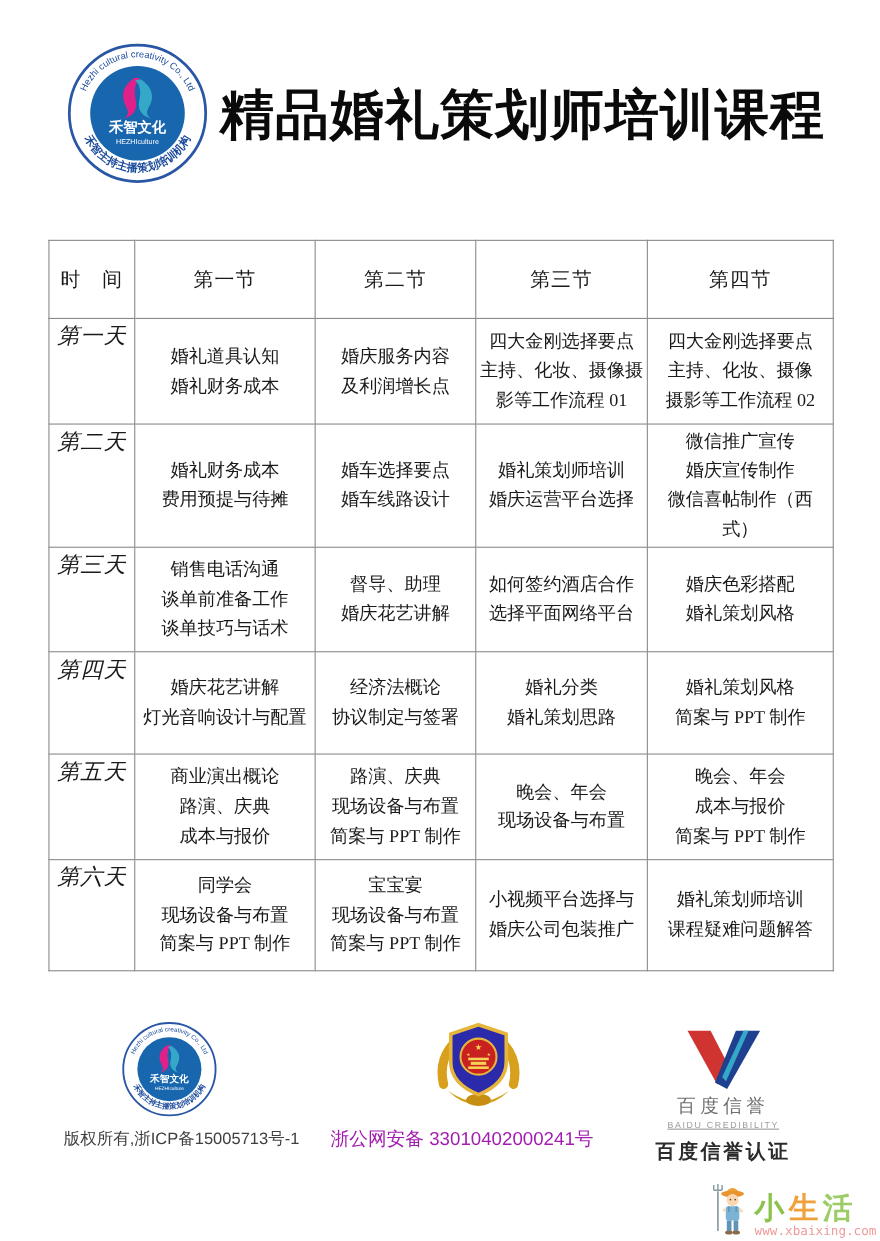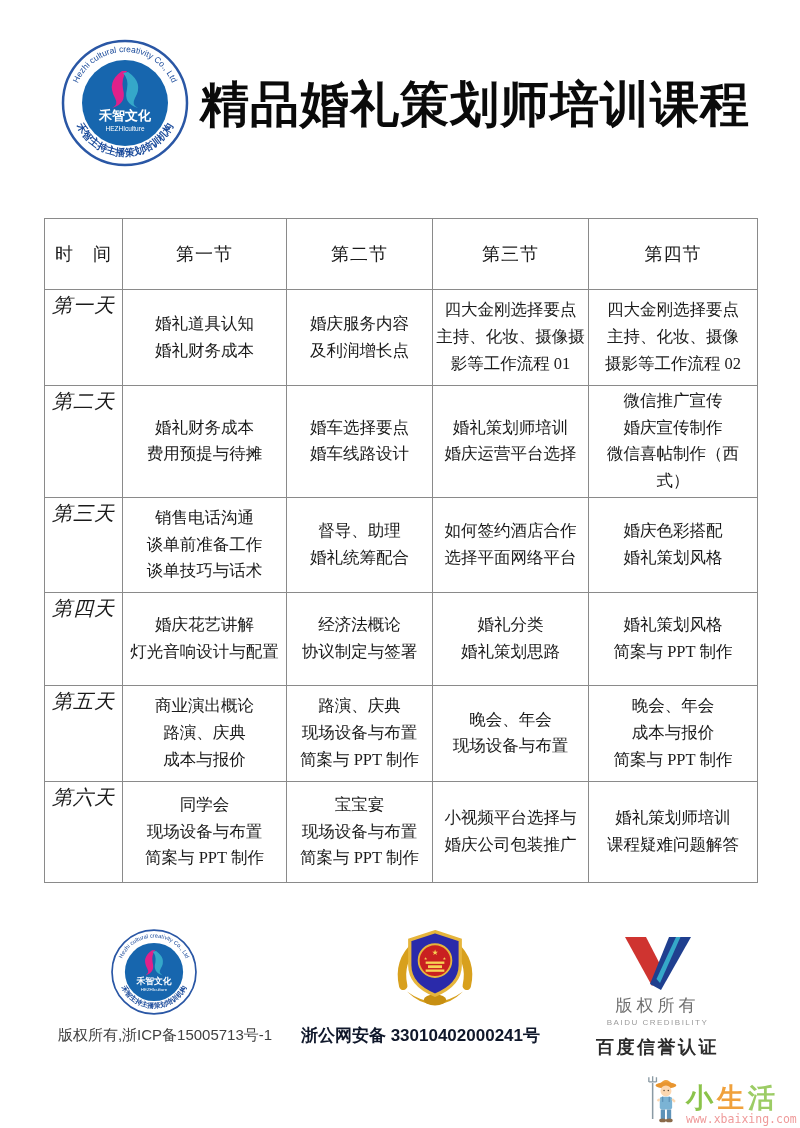--- a/index.html
+++ b/index.html
@@ -95,37 +95,37 @@
   }
   .footer-badge {
     position: absolute;
     left: 388px; top: 926px;
     width: 94px; height: 86px;
   }
   .footer-police {
     position: absolute;
     left: 300px; top: 1024px;
     width: 240px;
-    text-align: right;
+    text-align: center;
     font-size: 17px;
-    font-weight: 700;
-    color: #0f172a;
+    font-weight: 400;
+    color: #a21caf;
   }
   .footer-baidu {
     position: absolute;
     left: 585px; top: 934px;
     width: 145px;
     text-align: center;
   }
   .baidu-v { width: 92px; height: 58px; display: block; margin: 0 auto; }
   .baidu-cn {
     font-size: 17px; color: #6f6f6f; letter-spacing: 4px; margin-top: 2px;
   }
   .baidu-en {
-    font-size: 8px; color: #9b9b9b; letter-spacing: 1.5px; margin-top: 1px;
+    font-size: 8px; color: #9b9b9b; letter-spacing: 1.5px; margin-top: 1px; text-decoration: underline;
   }
   .baidu-cert {
     font-size: 18px; color: #2b2b2b; font-weight: 600;
     letter-spacing: 2.5px; margin-top: 8px;
   }
 
   
   .watermark {
     position: absolute;
     right: 2px; bottom: 2px;
@@ -231,21 +231,21 @@
       </tr>
       <tr class="day-row-3">
         <td class="day-cell">第三天</td>
         <td class="session-cell">
               <div class="cell-text">销售电话沟通
 谈单前准备工作
 谈单技巧与话术</div>
             </td>
         <td class="session-cell">
               <div class="cell-text">督导、助理
-婚礼统筹配合</div>
+婚庆花艺讲解</div>
             </td>
         <td class="session-cell">
               <div class="cell-text">如何签约酒店合作
 选择平面网络平台</div>
             </td>
         <td class="session-cell">
               <div class="cell-text">婚庆色彩搭配
 婚礼策划风格</div>
             </td>
       </tr>
@@ -352,21 +352,21 @@
   </svg>
 
   <div class="footer-police">浙公网安备 33010402000241号</div>
 
   <div class="footer-baidu">
     <svg class="baidu-v" viewBox="0 0 92 58" xmlns="http://www.w3.org/2000/svg">
       <polygon points="13,3 34,3 52,38 40,52" fill="#cf3430"></polygon>
       <polygon points="79,3 57,3 38,50 49,56" fill="#1f3f8f"></polygon>
       <polygon points="64,3 68.5,3 48,49 44.5,45" fill="#35a8c9"></polygon>
     </svg>
-    <div class="baidu-cn">版权所有</div>
+    <div class="baidu-cn">百度信誉</div>
     <div class="baidu-en">BAIDU CREDIBILITY</div>
     <div class="baidu-cert">百度信誉认证</div>
   </div>
 
   <div class="watermark">
     <svg class="wm-cartoon" viewBox="0 0 40 52" xmlns="http://www.w3.org/2000/svg">
       <line x1="7" y1="8" x2="7" y2="46" stroke="#8a9aa4" stroke-width="1.6"></line>
       <path d="M3,7 L11,7 M3,2 L3,7 M7,1 L7,7 M11,2 L11,7" stroke="#8a9aa4" stroke-width="1.4" fill="none"></path>
       <path d="M14,10 Q21,0 28,10 Z" fill="#f0a13c"></path>
       <ellipse cx="21" cy="10.5" rx="11" ry="3.2" fill="#e8952f"></ellipse>

